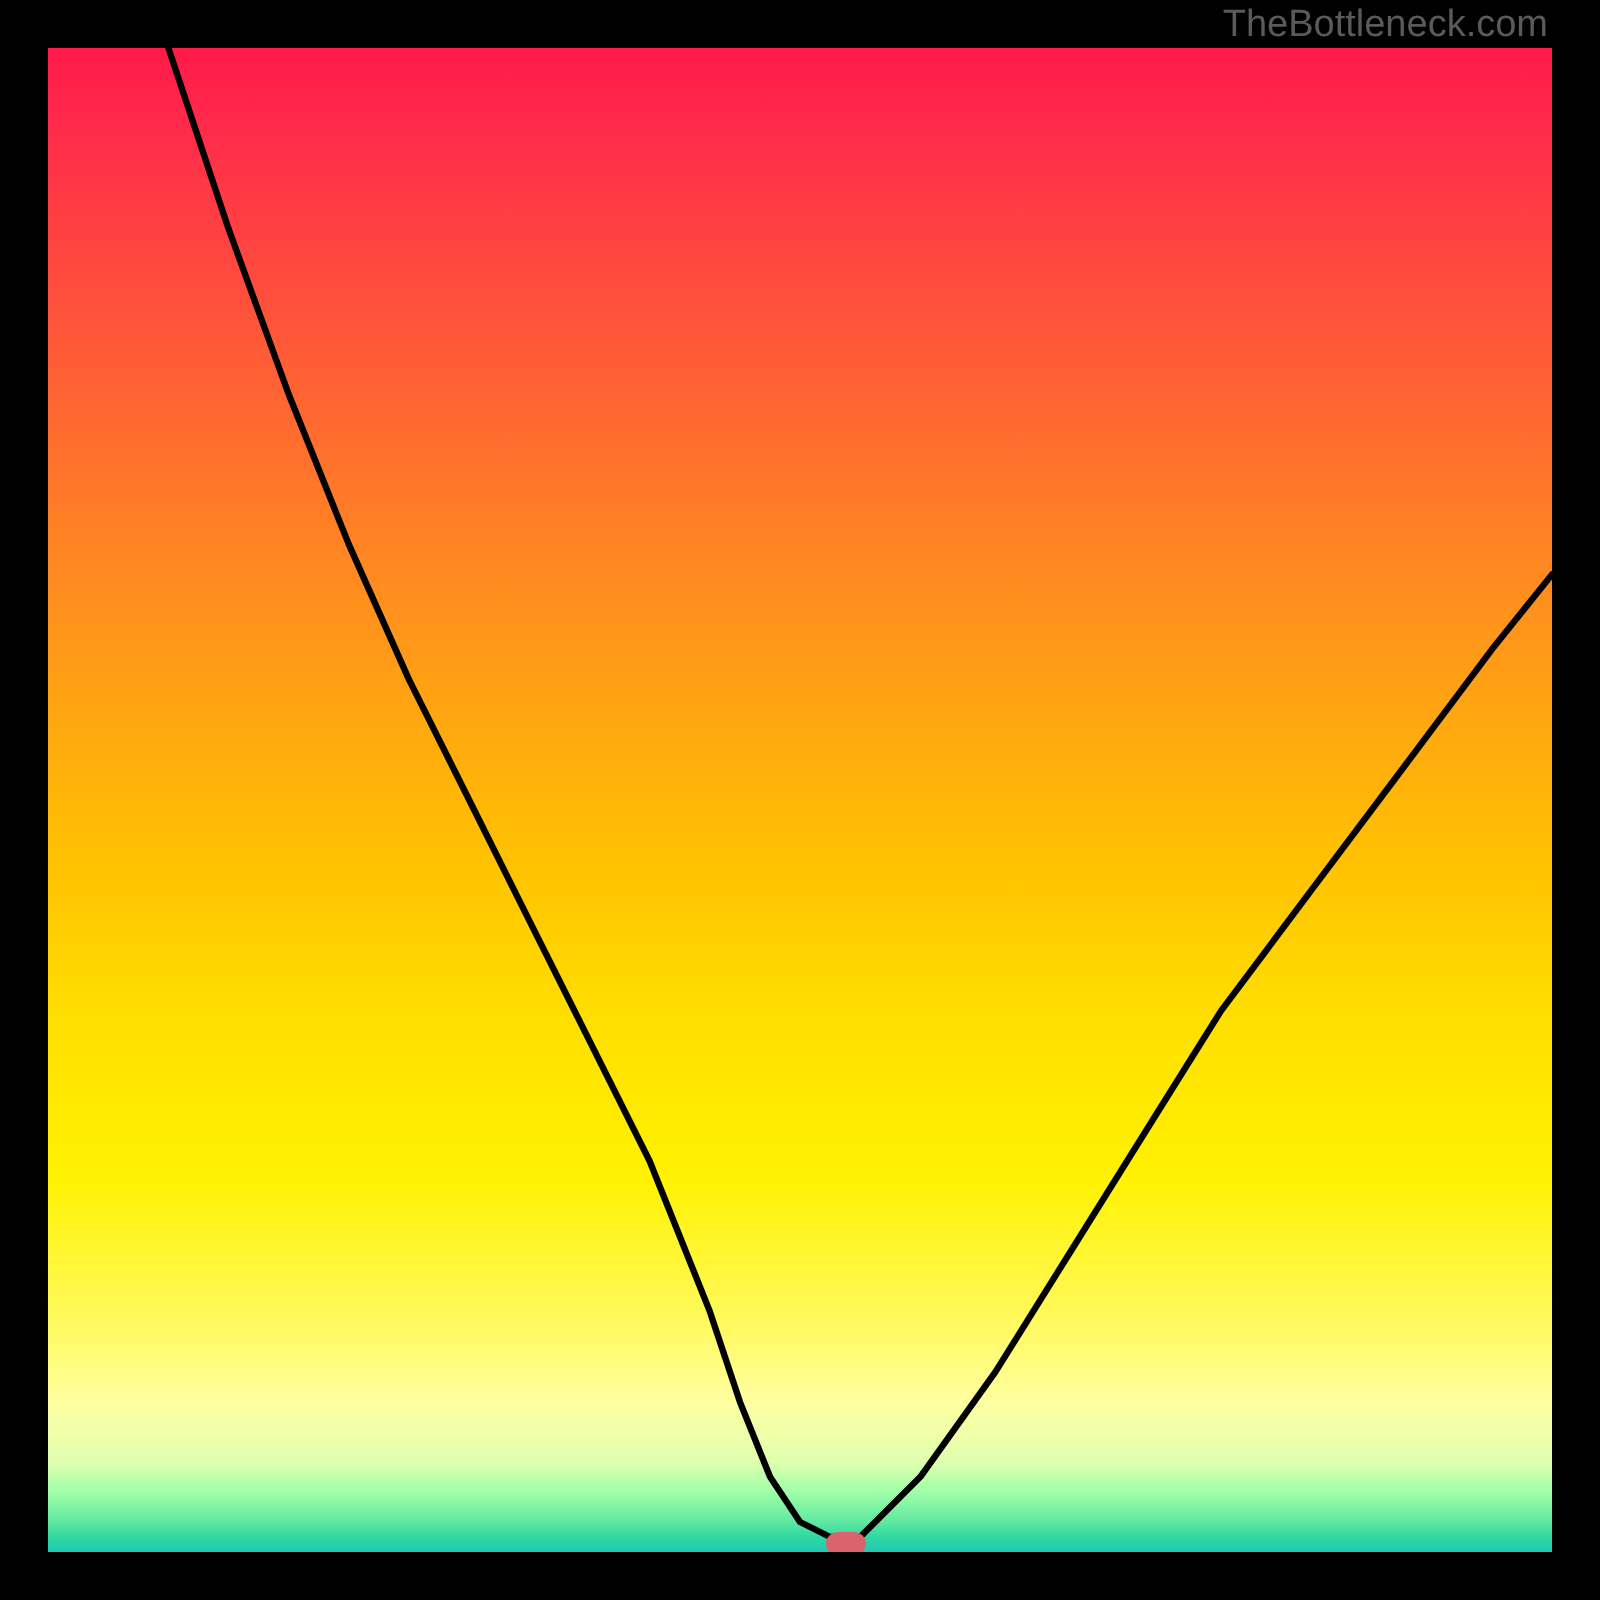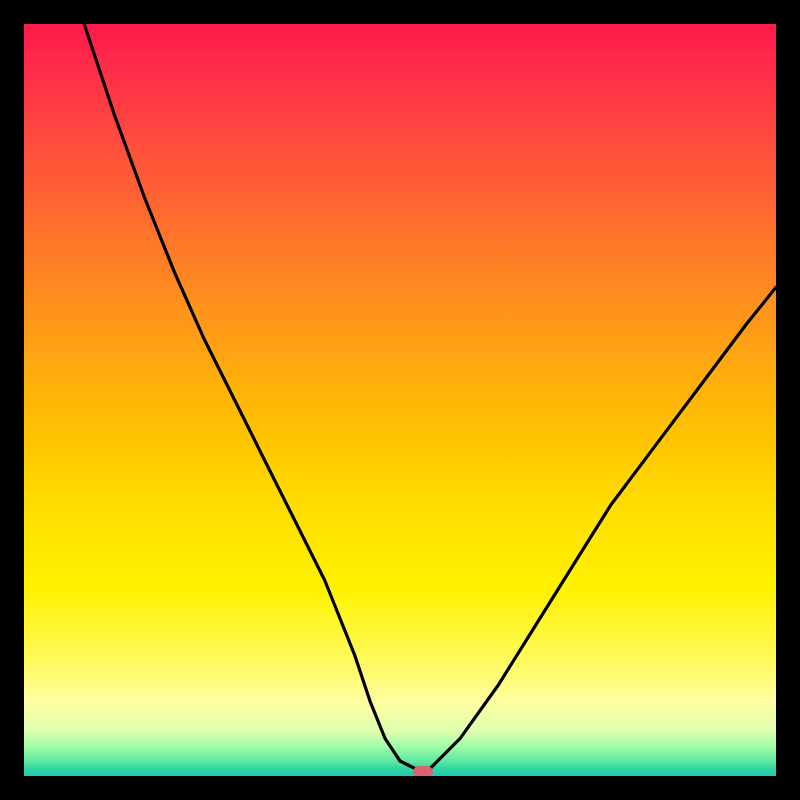--- a/index.html
+++ b/index.html
@@ -75,13 +75,14 @@
 <body>
 
 <div class="frame">
   <div class="plot-area">
     <div class="gradient-bg"></div>
     <svg class="curve" viewBox="0 0 752 752" preserveAspectRatio="none">
       <path id="curve-path" fill="none" stroke="#000" stroke-width="3.2" stroke-linejoin="round" stroke-linecap="round" d="M60.2 0.0 L90.2 90.2 L120.3 173.0 L150.4 248.2 L180.5 315.8 L210.6 376.0 L240.6 436.2 L270.7 496.3 L300.8 556.5 L330.9 631.7 L345.9 676.8 L361.0 714.4 L376.0 737.0 L391.0 744.5 L406.1 744.5 L436.2 714.4 L473.8 661.8 L511.4 601.6 L549.0 541.4 L586.6 481.3 L631.7 421.1 L676.8 361.0 L721.9 300.8 L752.0 263.2"></path>
     </svg>
     <div class="marker" id="marker" style="left: 398.56px; top: 748.24px; background: rgb(217, 99, 110);"></div>
   </div>
+  <div class="watermark">TheBottleneck.com</div>
 </div>
 
 </body></html>

